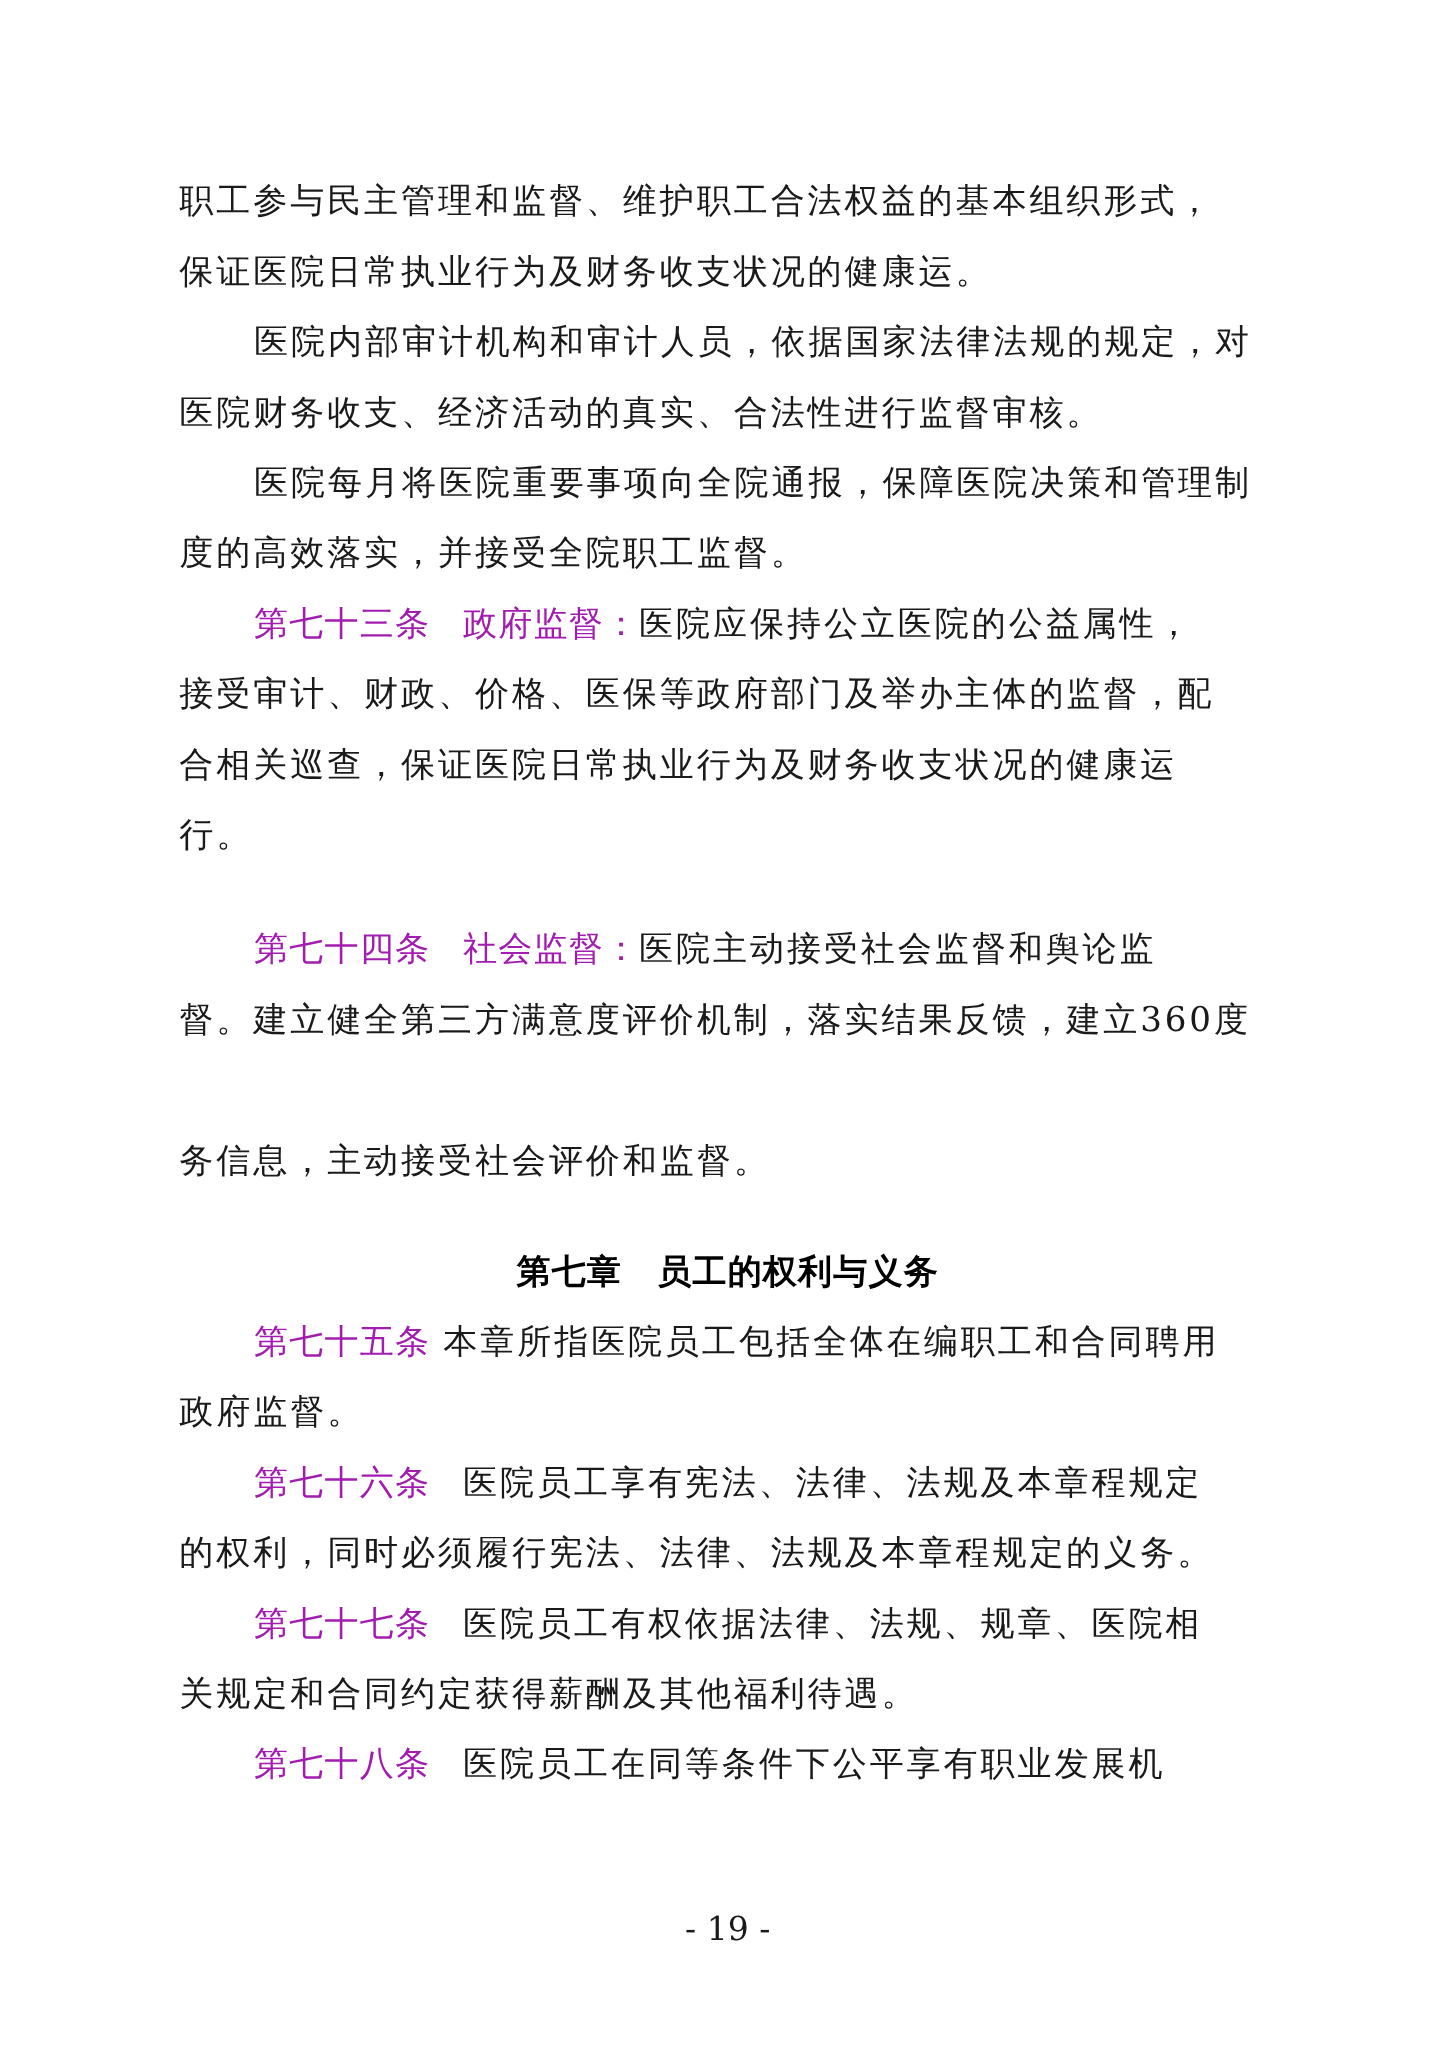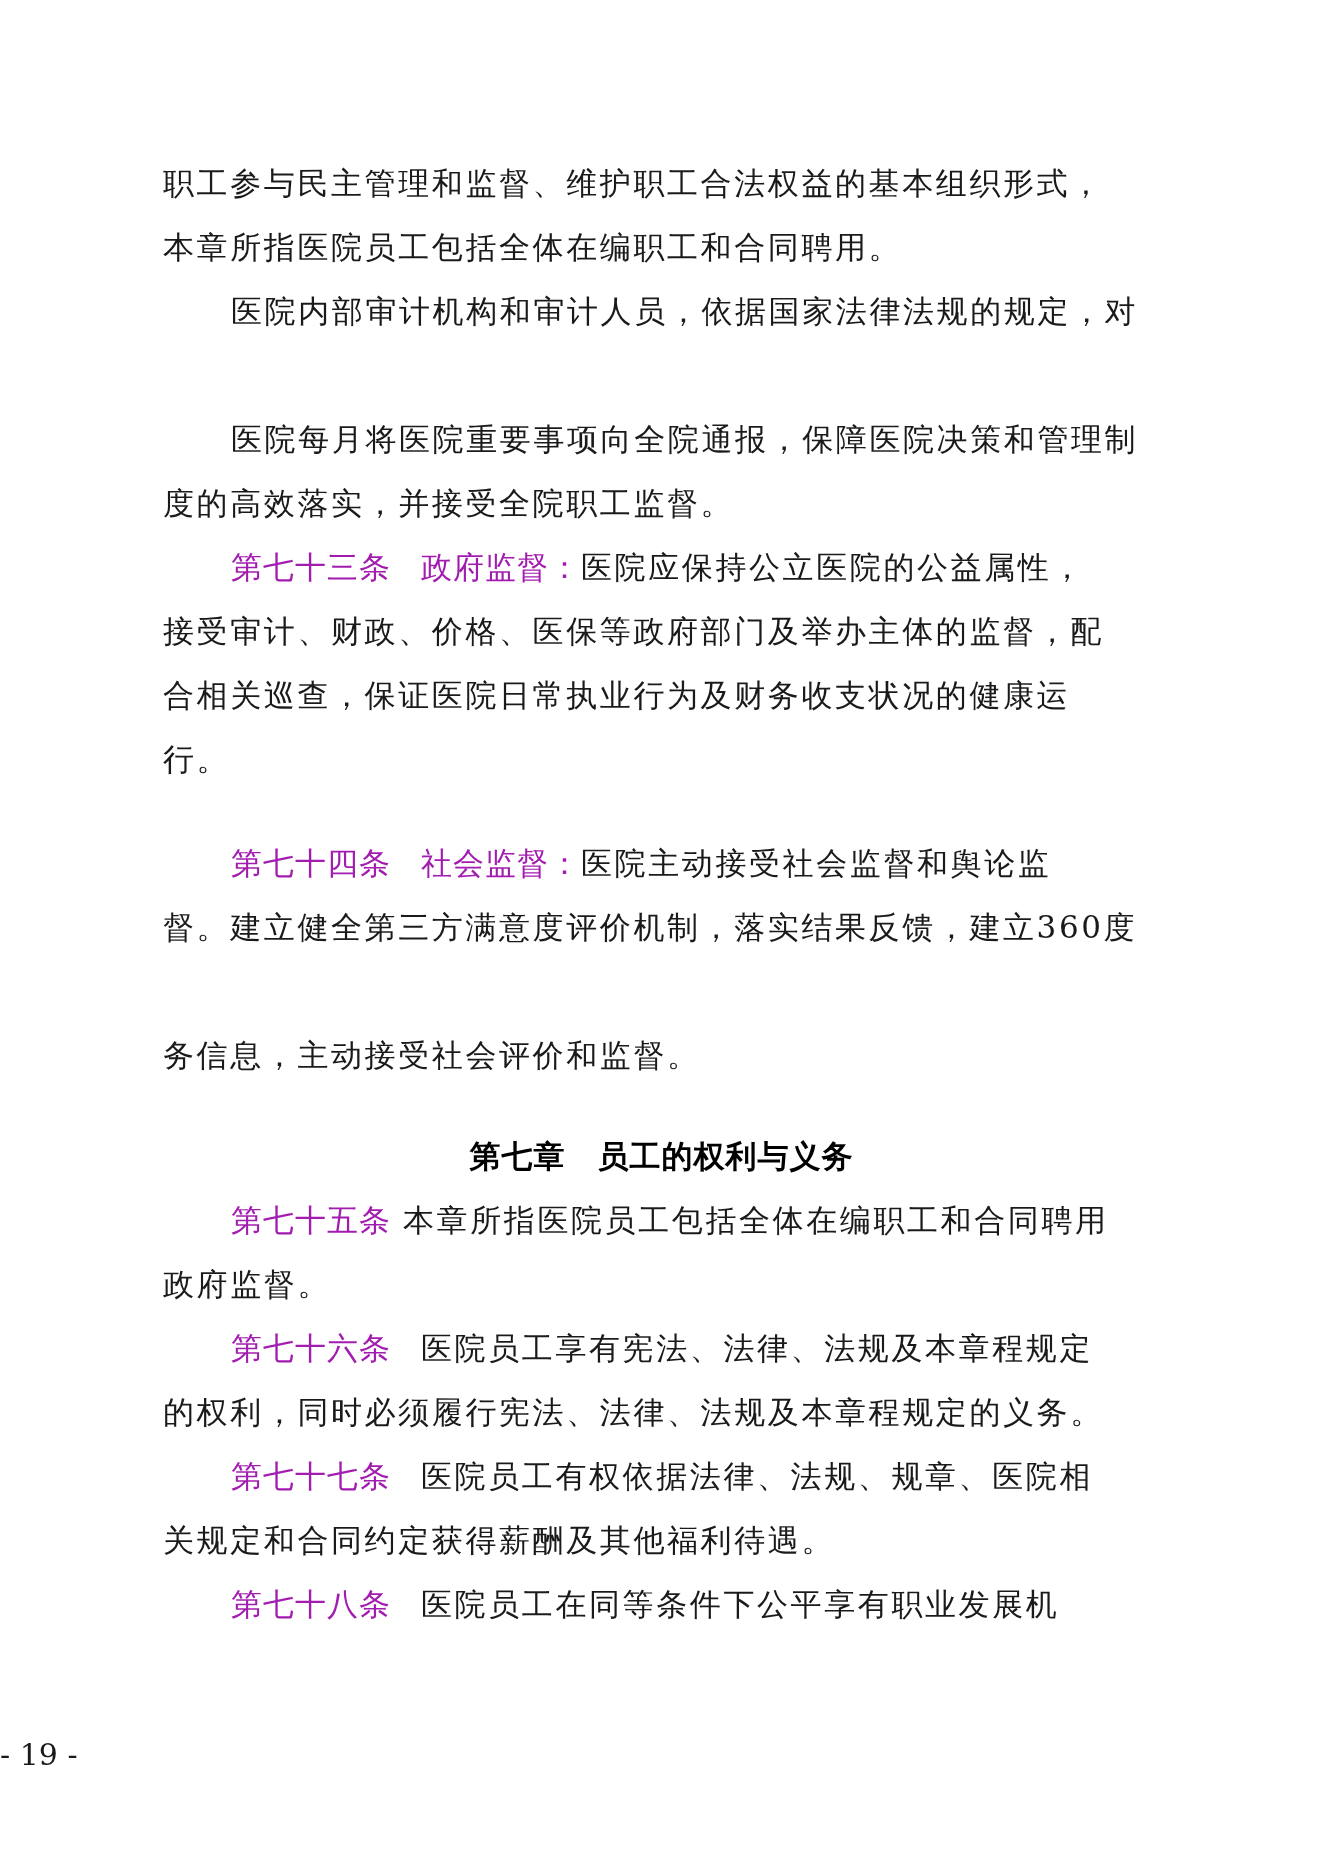--- a/index.html
+++ b/index.html
@@ -7,32 +7,33 @@
          font-family: "DejaVu Serif", "Liberation Serif", serif; color: #1a1a1a; }
   .page { position: absolute; left: 0; top: 0; width: 1323px; height: 1841px; background: #fff; padding-left: 10px; }
   .line { position: absolute; left: 163px; font-size: 31px; line-height: 40px;
           white-space: nowrap; letter-spacing: 2.6px; }
   .indent { left: 231px; }
   .bold { font-family: "DejaVu Sans", "Liberation Sans", sans-serif; font-weight: normal; color: #a21caf; letter-spacing: 1px; }
   .gap { display: inline-block; width: 30px; }
   .heading { position: absolute; left: 0; width: 1323px; text-align: center;
              font-family: "DejaVu Sans", "Liberation Sans", sans-serif; font-weight: bold;
              font-size: 31px; line-height: 40px; color: #000; letter-spacing: 1px; margin-top: 16px; }
-  .pagenum { position: absolute; left: 0; width: 1323px; top: 1735px;
+  .pagenum { position: absolute; left: 0; width: 1323px; text-align: center; top: 1735px;
              font-size: 30px; line-height: 40px; }
 </style>
 </head>
 <body>
 
 <div class="page">
 
   <div class="line" style="top:163px">职工参与民主管理和监督、维护职工合法权益的基本组织形式，</div>
-  <div class="line" style="top:227px">本章所指医院员工包括全体在编职工和合同聘用。</div>
+  <div class="line" style="top:227px">保证医院日常执业行为及财务收支状况的健康运。</div>
 
   <div class="line indent" style="top:291px">医院内部审计机构和审计人员，依据国家法律法规的规定，对</div>
+  <div class="line" style="top:355px">医院财务收支、经济活动的真实、合法性进行监督审核。</div>
 
   <div class="line indent" style="top:419px">医院每月将医院重要事项向全院通报，保障医院决策和管理制</div>
   <div class="line" style="top:483px">度的高效落实，并接受全院职工监督。</div>
 
   <div class="line indent" style="top:547px">
     <span class="bold">第七十三条</span><span class="gap"></span><span class="bold">政府监督：</span><span>医院应保持公立医院的公益属性，</span>
   </div>
   <div class="line" style="top:611px">接受审计、财政、价格、医保等政府部门及举办主体的监督，配</div>
   <div class="line" style="top:675px">合相关巡查，保证医院日常执业行为及财务收支状况的健康运</div>
   <div class="line" style="top:739px">行。</div>

